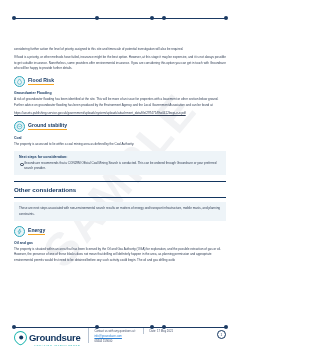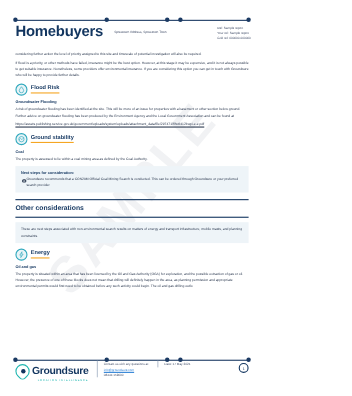--- a/index.html
+++ b/index.html
@@ -230,29 +230,20 @@
   </div>
 
   <div class="header-rule">
     <span class="dot" style="left:-2px"></span>
     <span class="dot" style="left:38%"></span>
     <span class="dot" style="left:64%"></span>
     <span class="dot" style="left:70%"></span>
     <span class="dot" style="right:-2px"></span>
   </div>
 
-  <div class="header">
-    <div class="title">Homebuyers</div>
-    <div class="addr">Sprestown Address, Sprestown Town</div>
-    <div class="refblock">
-      <div>Ref: Sample report</div>
-      <div>Your ref: Sample report</div>
-      <div>Grid ref: 000000-000000</div>
-    </div>
-  </div>
 
   <div class="body-col" style="top:47px;">
 
     <p class="bt">considering further action the level of priority assigned to this site and timescale of potential investigation will also be required.</p>
     <p class="bt">If flood is a priority, or other methods have failed, insurance might be the best option. However, at this stage it may be expensive, and it is not always possible to get suitable insurance. Nonetheless, some providers offer environmental insurance. If you are considering this option you can get in touch with Groundsure who will be happy to provide further details.</p>
 
     <div class="sec-head">
       <span class="sec-ico">
         <svg width="7" height="7" viewBox="0 0 16 16">
           <path d="M8 2 C5 6 3.5 8 3.5 10 a4.5 4.5 0 0 0 9 0 C12.5 8 11 6 8 2 z" fill="none" stroke="#2fa8bd" stroke-width="1.4"></path>

